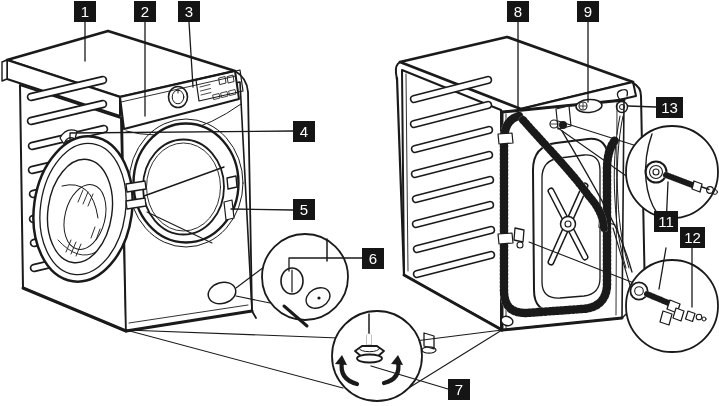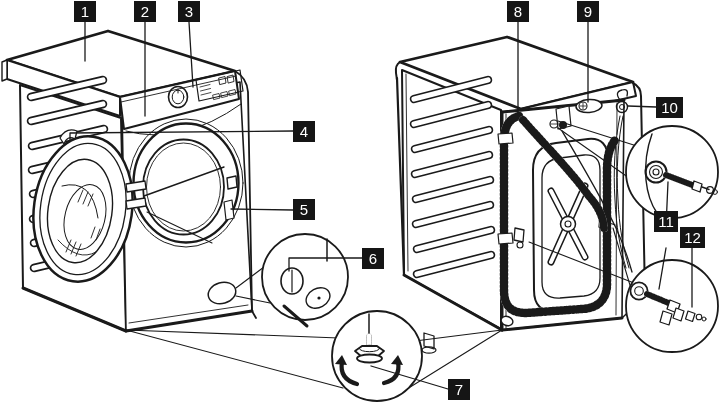--- a/index.html
+++ b/index.html
@@ -282,16 +282,16 @@
 
   <div class="callout" style="left:74px;  top:1px;  width:22px;">1</div>
   <div class="callout" style="left:134px; top:1px;  width:22px;">2</div>
   <div class="callout" style="left:178px; top:1px;  width:22px;">3</div>
   <div class="callout" style="left:293px; top:121px;width:22px;">4</div>
   <div class="callout" style="left:293px; top:199px;width:22px;">5</div>
   <div class="callout" style="left:362px; top:248px;width:22px;">6</div>
   <div class="callout" style="left:448px; top:379px;width:22px;">7</div>
   <div class="callout" style="left:507px; top:1px;  width:22px;">8</div>
   <div class="callout" style="left:577px; top:1px;  width:22px;">9</div>
-  <div class="callout" style="left:656px; top:97px; width:27px;">10</div>
+  <div class="callout" style="left:656px; top:97px; width:27px;">13</div>
   <div class="callout" style="left:654px; top:211px;width:24px;">11</div>
   <div class="callout" style="left:680px; top:227px;width:25px;">12</div>
 </div>
 
 </body></html>

